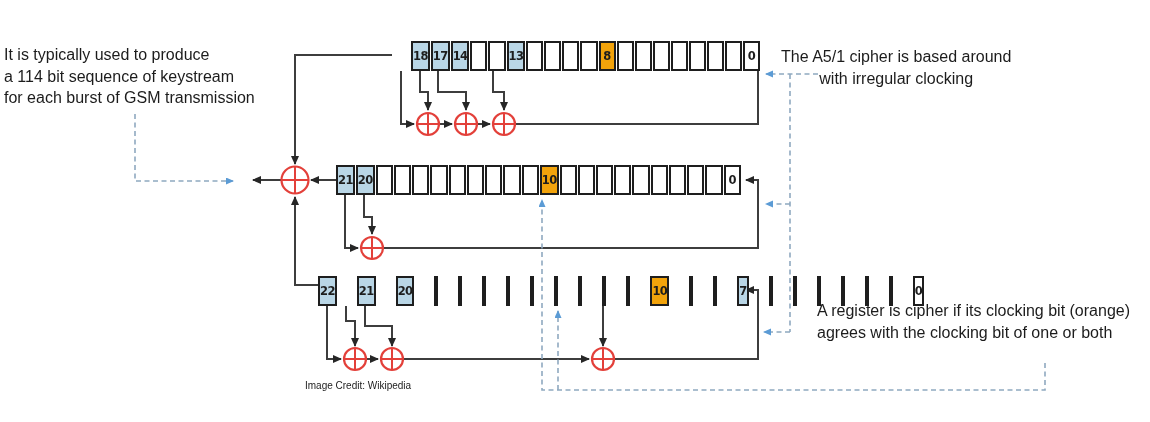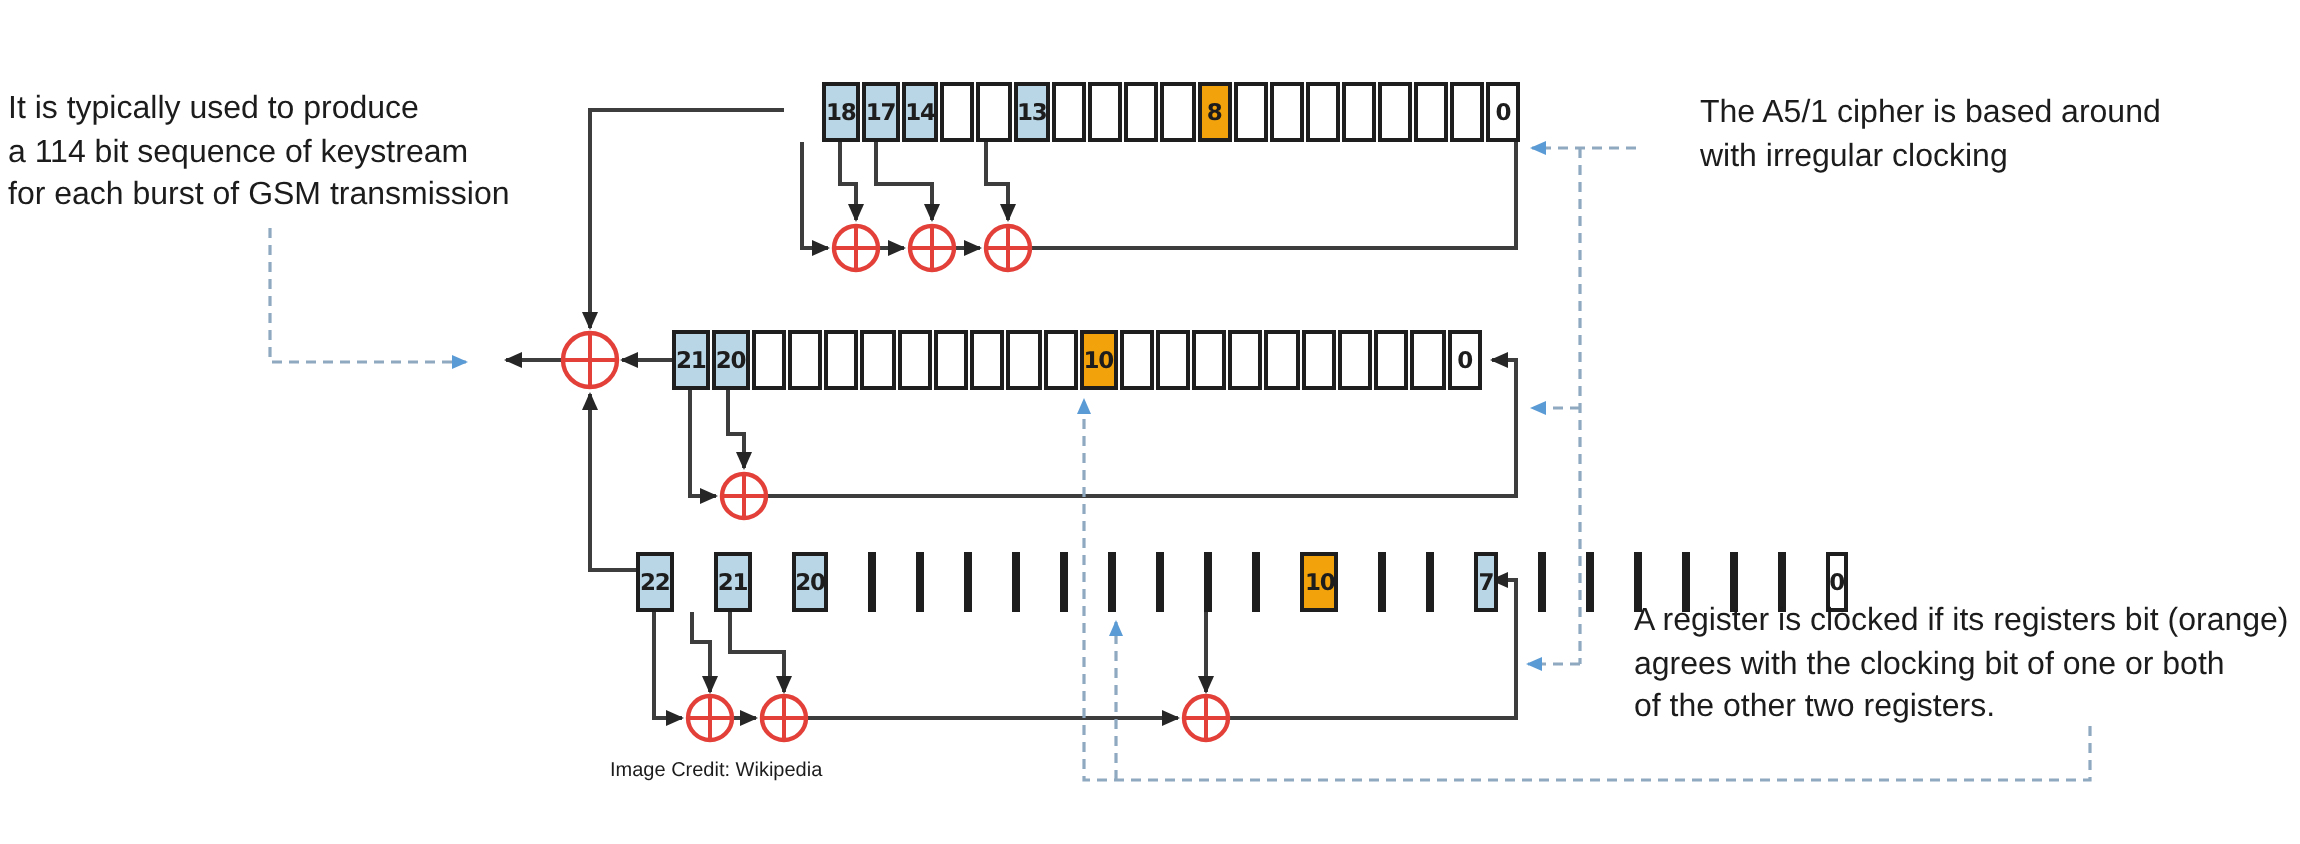--- a/index.html
+++ b/index.html
@@ -15,21 +15,21 @@
         display:flex;align-items:center;justify-content:center;
         font-family:"DejaVu Sans",sans-serif;font-weight:bold;font-size:11.5px;
         letter-spacing:-0.6px;color:#1d1d1d;}
   .cell.tap{background:var(--tap,#b9d6e6);}
   .cell.clock{background:var(--clock,#f2a30b);}
   .r1{left:392px;top:41px;width:349px;padding-left:19px;}
   .r2{left:336px;top:165px;width:405px;}
   .r3{left:318px;top:276px;width:423px;gap:20px;}
   .note{position:absolute;font-size:16px;line-height:21.5px;white-space:nowrap;}
   .note-left{left:4px;top:44px;}
-  .note-top-right{left:850px;top:46px;}
+  .note-top-right{left:781px;top:46px;text-align:center;}
   .note-bottom-right{left:817px;top:300px;}
   .credit{position:absolute;left:305px;top:380px;font-size:10px;}
 </style>
 </head>
 <body>
 
 <div class="stage">
 
   <svg class="wires" viewBox="0 0 1150 422">
     <defs>
@@ -198,19 +198,18 @@
   <div class="note note-left">
     <div>It is typically used to produce</div>
     <div>a 114 bit sequence of keystream</div>
     <div>for each burst of GSM transmission</div>
   </div>
   <div class="note note-top-right">
     <div>The A5/1 cipher is based around</div>
     <div>with irregular clocking</div>
   </div>
   <div class="note note-bottom-right">
-    <div>A register is clocked if its registers bit (orange)</div>
+    <div>A register is cipher if its clocking bit (orange)</div>
     <div>agrees with the clocking bit of one or both</div>
-    <div>of the other two registers.</div>
   </div>
   <div class="credit">Image Credit: Wikipedia</div>
 
 </div>
 
 </body></html>

